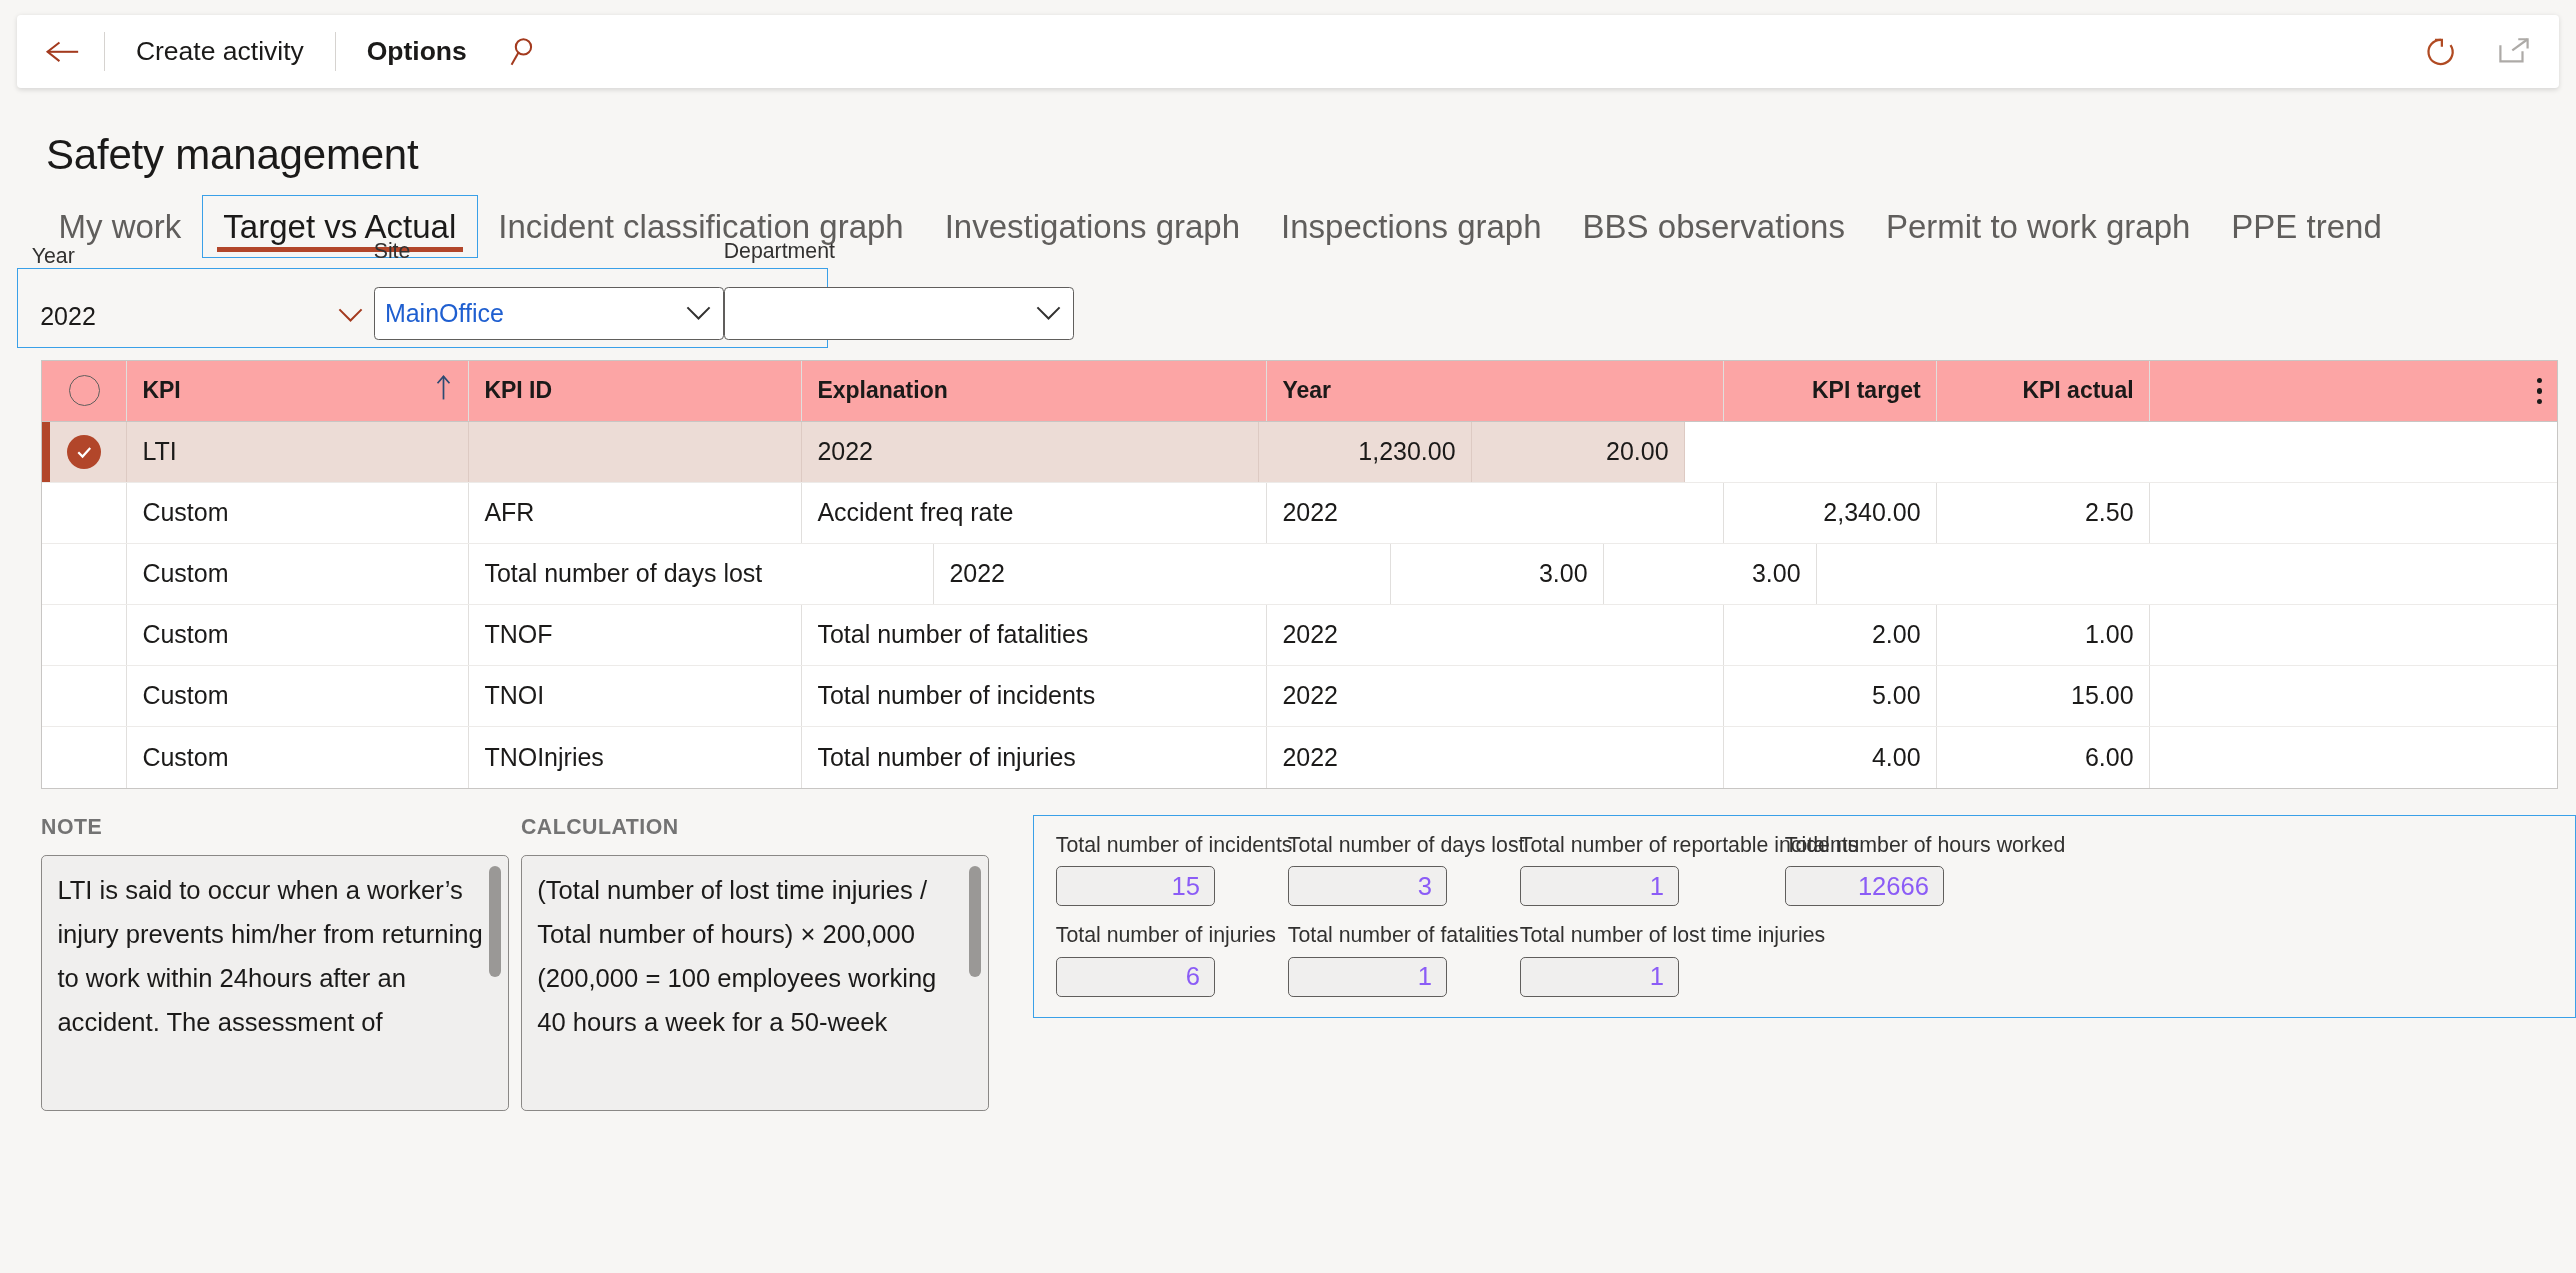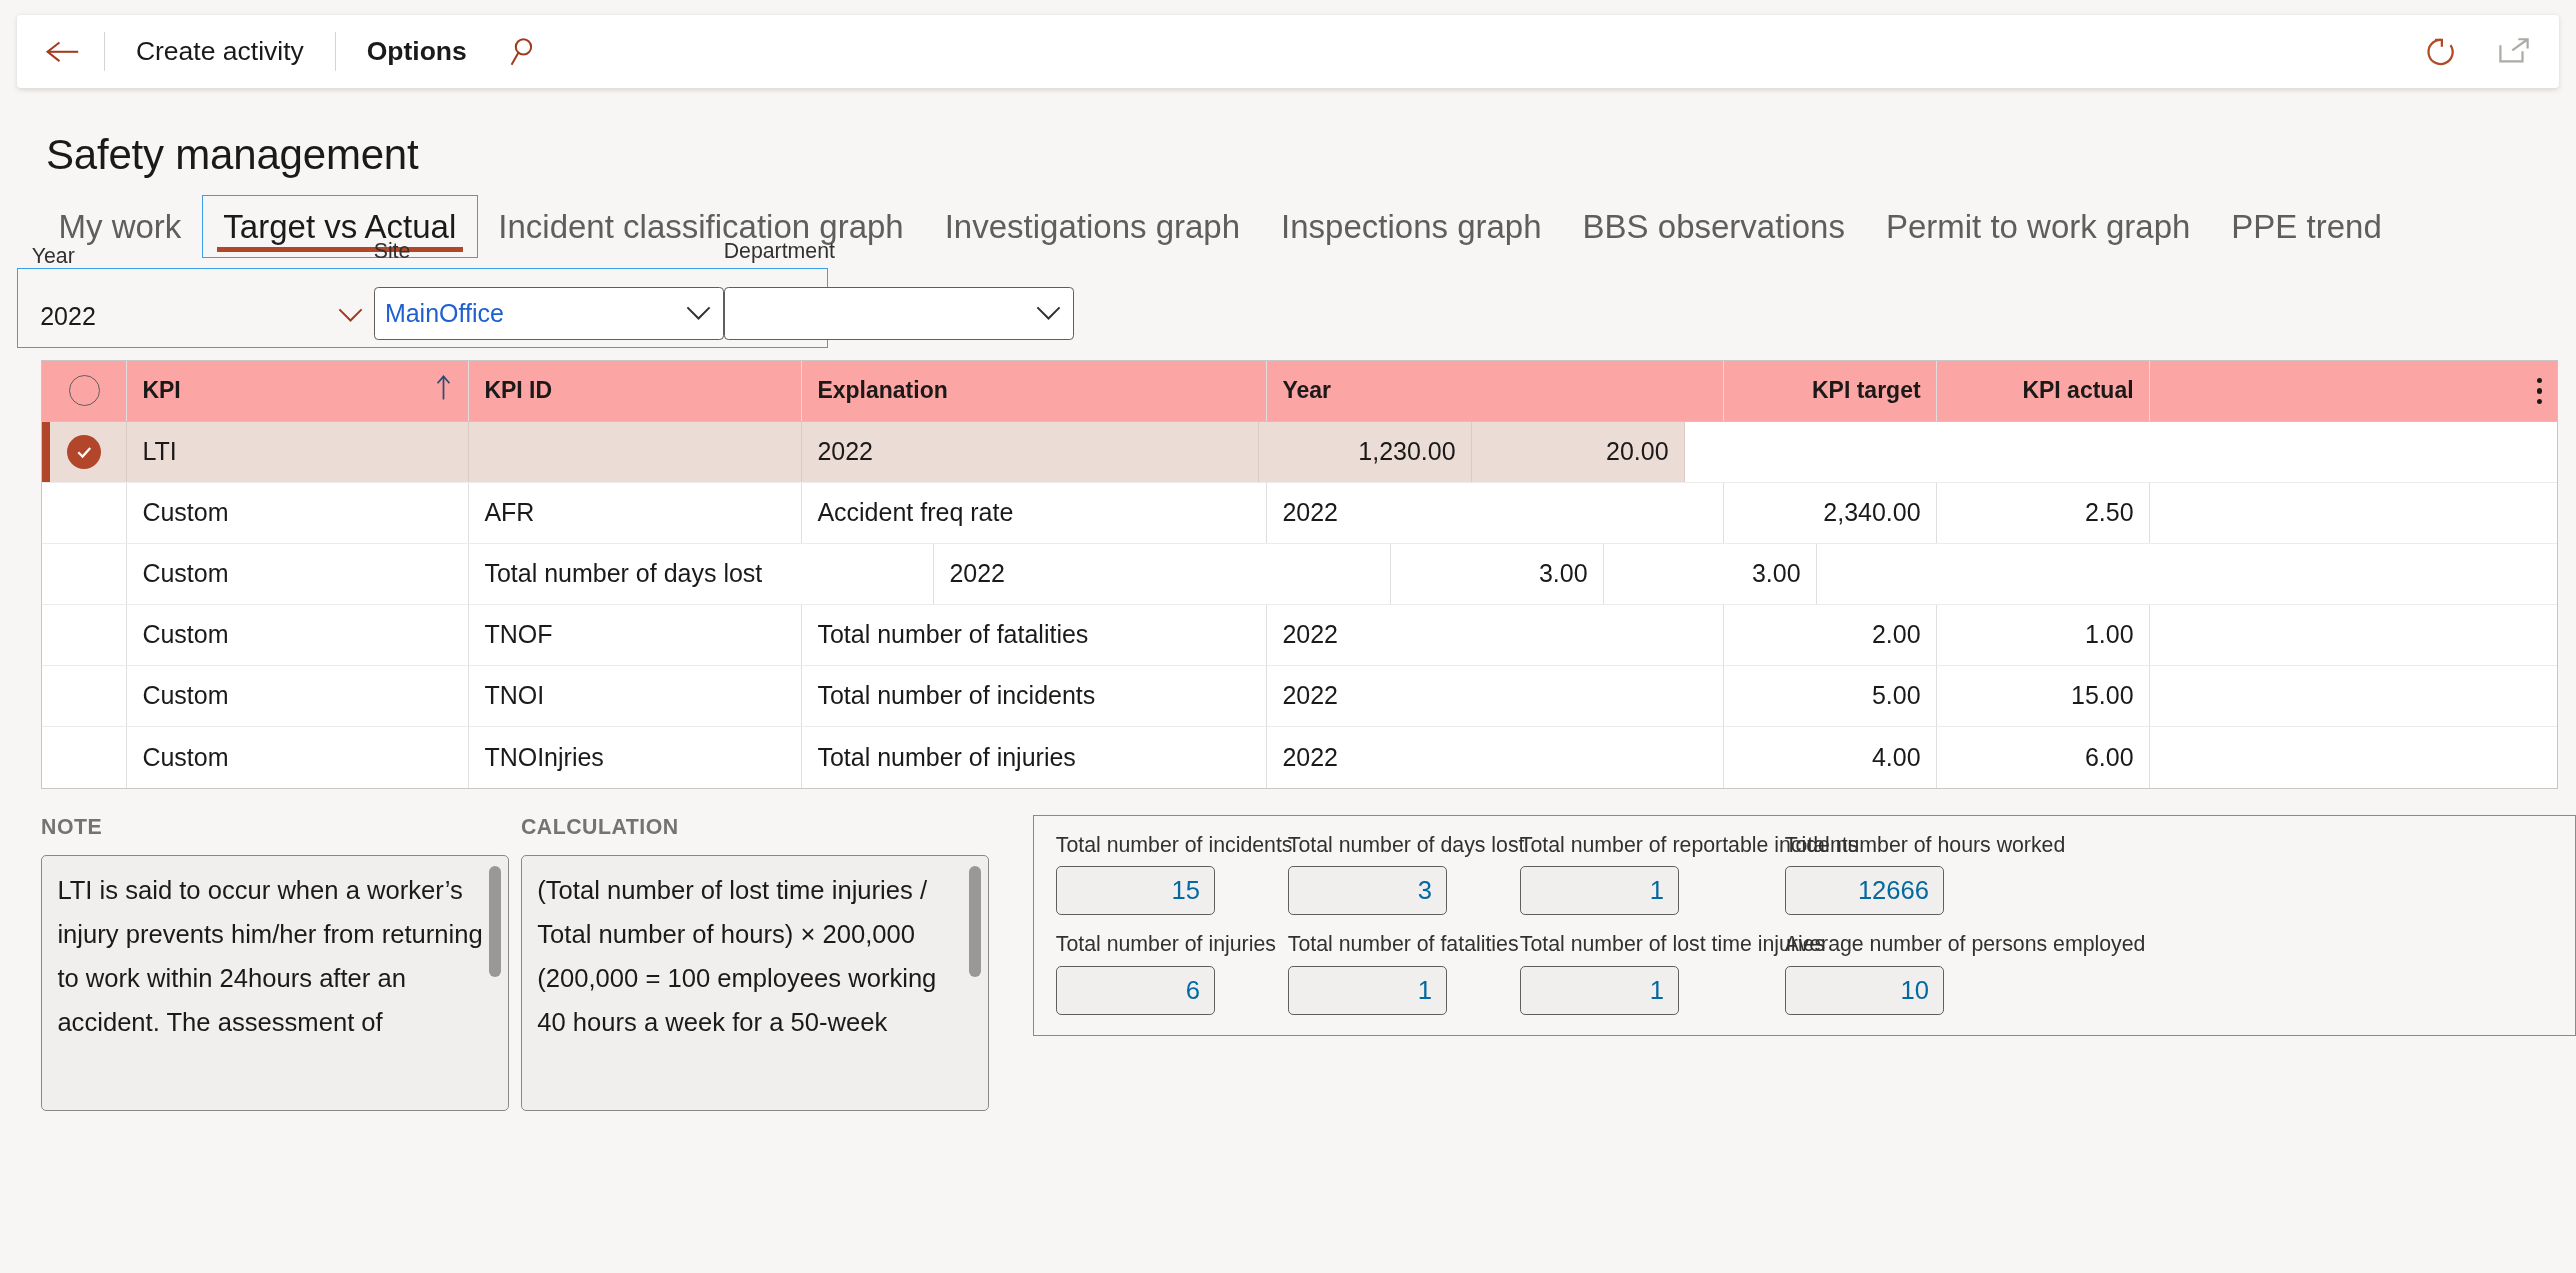--- a/index.html
+++ b/index.html
@@ -243,28 +243,28 @@
   .metrics-row { display: flex; align-items: flex-start; }
   .metrics-row + .metrics-row { margin-top: 17px; }
   .metric { margin-right: 17px; }
   .metric-label {
     font-size: 21.3px;
     color: #323130;
     white-space: nowrap;
     margin-bottom: 8.5px;
   }
   .metric-input {
-    height: 49px;
+    height: 40px;
     border: 1.7px solid #605e5c;
     border-radius: 5.1px;
     background: #f0efee;
     display: flex; align-items: center; justify-content: flex-end;
     padding: 0 13.7px;
     font-size: 25.6px;
-    color: #0369a1;
+    color: #8b5cf6;
     cursor: text;
   }
   .w-incidents { width: 159px; }
   .w-days      { width: 159px; }
   .w-report    { width: 159px; }
   .w-hours     { width: 159px; }
   .m1 { width: 215px; }
   .m2 { width: 215px; }
   .m3 { width: 248px; }
   .m4 { width: 248px; }
@@ -521,22 +521,18 @@
       <div class="metric m2">
         <div class="metric-label">Total number of fatalities</div>
         <div class="metric-input w-days">1</div>
       </div>
 
       <div class="metric m3">
         <div class="metric-label">Total number of lost time injuries</div>
         <div class="metric-input w-report">1</div>
       </div>
 
-      <div class="metric m4">
-        <div class="metric-label">Average number of persons employed</div>
-        <div class="metric-input w-hours">10</div>
-      </div>
 
     </div>
   </div>
 
 </div>
 
 
 </body></html>

